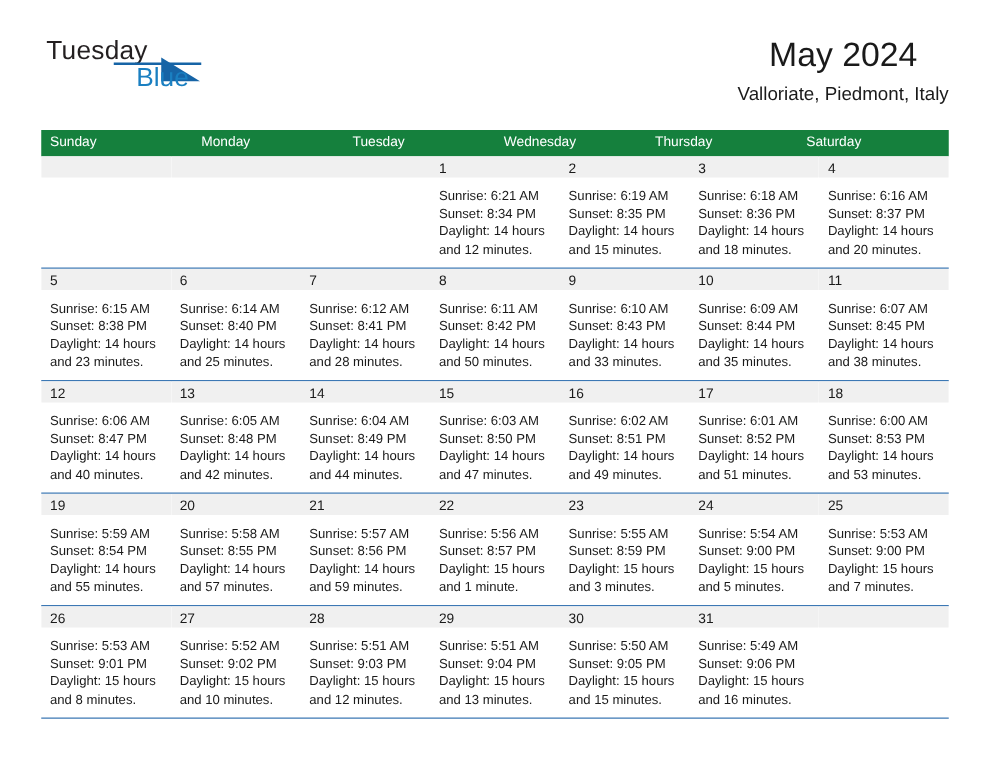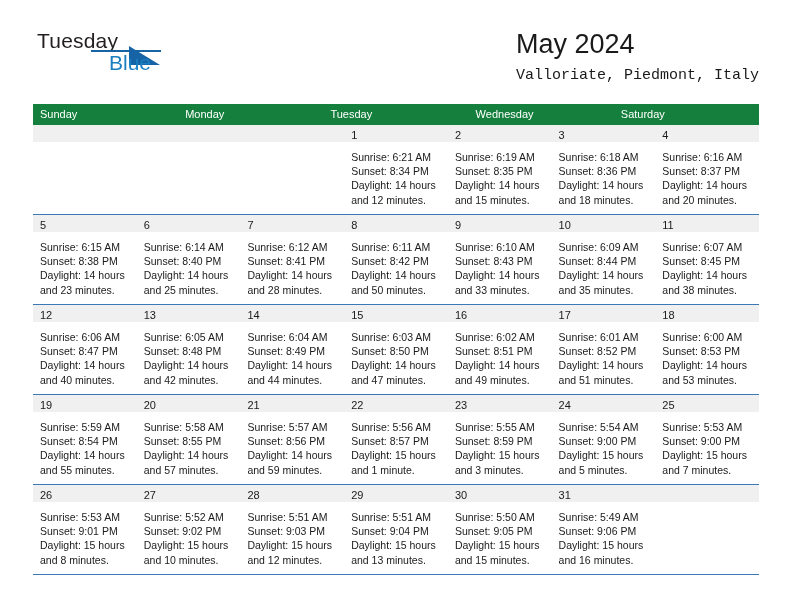--- a/index.html
+++ b/index.html
@@ -68,36 +68,35 @@
     top: 22px;
     width: 70px;
     height: 2px;
     background: #1664a6;
   }
 
   .title-block {
     position: absolute;
     right: 0;
     top: 0;
-    text-align: left;
+    text-align: center;
     margin-left: 25px;
   }
   .cal-title {
     font-size: 27px;
     color: #1a1a1a;
     line-height: 32px;
     white-space: nowrap;
   }
   .cal-subtitle {
     margin-top: 7px;
     font-size: 15px;
     color: #1a1a1a;
     line-height: 18px;
     white-space: nowrap;
-    font-family: Liberation Mono, monospace;
   }
 
   
   .calendar {
     position: absolute;
     left: 33px;
     top: 104px;
     width: 726px;
   }
   .dow-row {
@@ -168,20 +167,21 @@
     </div>
 
   </div>
 
   <div class="calendar">
     <div class="dow-row" id="dow-row">
         <div class="dow">Sunday</div>
         <div class="dow">Monday</div>
         <div class="dow">Tuesday</div>
         <div class="dow">Wednesday</div>
+        <div class="dow">Thursday</div>
         <div class="dow">Saturday</div>
       </div>
     <div id="weeks-container">
         <div class="week">
           <div class="cell empty">
             <div class="cell-datebar"><span class="daynum"></span></div>
             <div class="cell-body"></div>
           </div>
           <div class="cell empty">
             <div class="cell-datebar"><span class="daynum"></span></div>

